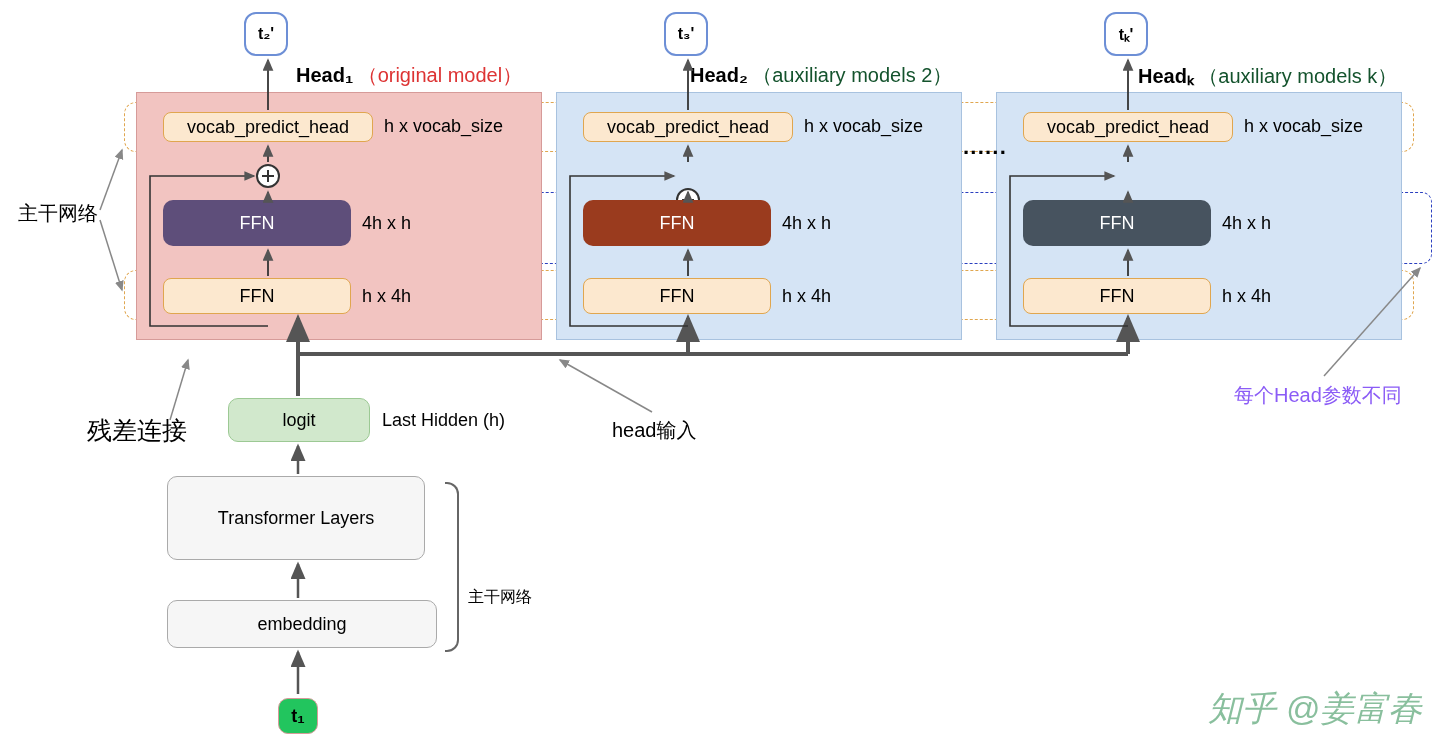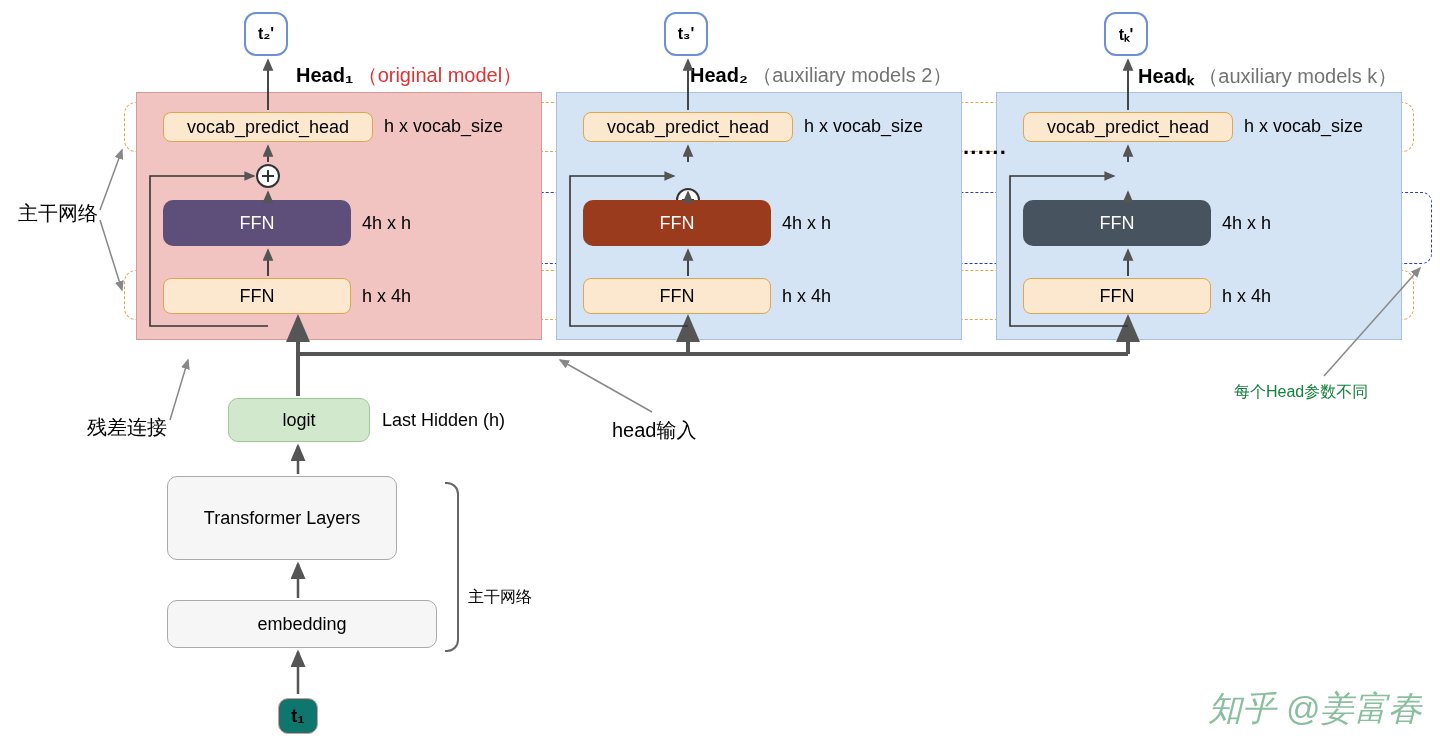--- a/index.html
+++ b/index.html
@@ -3,21 +3,21 @@
 <meta charset="utf-8">
 <style>
   * { box-sizing: border-box; margin: 0; padding: 0; }
   body { width: 1440px; height: 736px; position: relative; font-family: Arial, "PingFang SC", sans-serif; background: #fff; }
   .abs { position: absolute; }
   .box { border-radius: 10px; display: flex; align-items: center; justify-content: center; font-size: 18px; }
   .orange-box { background: #fce8cf; border: 1.5px solid #e0a64f; border-radius: 8px; }
   .label { font-size: 18px; color: #000000; }
   .head-title { font-size: 20px; font-weight: bold; }
   .head-sub { font-size: 20px; }
-  .gray-sub { color: #737373; }
+  .gray-sub { color: #14532d; }
   .red-sub { color: #d33; }
   .out-box { width: 44px; height: 44px; background: #fff; border: 2px solid #6d8fd6; border-radius: 12px; display:flex; align-items:center; justify-content:center; font-weight:bold; }
   .plus-icon { width: 24px; height: 24px; border: 2px solid #333; border-radius: 50%; position: relative; background: #fff; }
   .plus-icon::before, .plus-icon::after { content:""; position:absolute; background:#333; }
   .plus-icon::before { width: 12px; height: 2px; top: 9px; left: 4px; }
   .plus-icon::after  { width: 2px; height: 12px; top: 4px; left: 9px; }
   .brace { border-right: 2px solid #666; border-top: 2px solid #666; border-bottom: 2px solid #666; border-radius: 0 12px 12px 0; }
   svg.arrows { position:absolute; top:0; left:0; width:1440px; height:736px; pointer-events:none; }
   .watermark { position:absolute; right:18px; bottom:4px; font-size:34px; color:#15803d; opacity:0.5; font-style:italic; font-weight:300; }
 </style>
@@ -85,37 +85,37 @@
 <div class="abs label" style="left:1222px; top:213px;">4h x h</div>
 <div class="abs box orange-box" style="left:1023px; top:278px; width:188px; height:36px;">
     <span>FFN</span>
   </div>
 <div class="abs label" style="left:1222px; top:286px;">h x 4h</div>
 
 <div class="abs box" style="left:228px; top:398px; width:142px; height:44px; background:#d1e8cc; border:1px solid #9cc994;">
     <span>logit</span>
   </div>
 <div class="abs label" style="left:382px; top:410px;">Last Hidden (h)</div>
-<div class="abs box" style="left:167px; top:476px; width:230px; height:84px; background:#f6f6f6; border:1px solid #aaa;">
+<div class="abs box" style="left:167px; top:476px; width:258px; height:84px; background:#f6f6f6; border:1px solid #aaa;">
     <span>Transformer Layers</span>
   </div>
 <div class="abs box" style="left:167px; top:600px; width:270px; height:48px; background:#f6f6f6; border:1px solid #aaa;">
     <span>embedding</span>
   </div>
-<div class="abs box" style="left:278px; top:698px; width:40px; height:36px; background:#0f766e; border:1.5px solid #d69b99; font-weight:bold;">
+<div class="abs box" style="left:278px; top:698px; width:40px; height:36px; background:#22c55e; border:1.5px solid #d69b99; font-weight:bold;">
     <span>t₁</span>
   </div>
 
 <div class="abs brace" style="left:445px; top:482px; width:14px; height:170px;"></div>
 <div class="abs label" style="left:468px; top:587px; font-size:16px;">主干网络</div>
 
 <div class="abs label" style="left:18px; top:200px; font-size:20px;">主干网络</div>
-<div class="abs label" style="left:87px; top:414px; font-size:20px;">残差连接</div>
+<div class="abs label" style="left:87px; top:414px; font-size:25px;">残差连接</div>
 <div class="abs label" style="left:612px; top:417px; font-size:20px;">head输入</div>
-<div class="abs label" style="left:1234px; top:382px; font-size:16px; color:#15803d;">每个Head参数不同</div>
+<div class="abs label" style="left:1234px; top:382px; font-size:20px; color:#8b5cf6;">每个Head参数不同</div>
 
 <svg class="arrows">
   <defs>
     <marker id="ah" markerWidth="8" markerHeight="8" refX="6" refY="3" orient="auto">
         <path d="M0,0 L7,3 L0,6 Z" fill="#555"></path>
       </marker>
     <marker id="ahg" markerWidth="8" markerHeight="8" refX="6" refY="3" orient="auto">
         <path d="M0,0 L7,3 L0,6 Z" fill="#888"></path>
       </marker>
   </defs>

